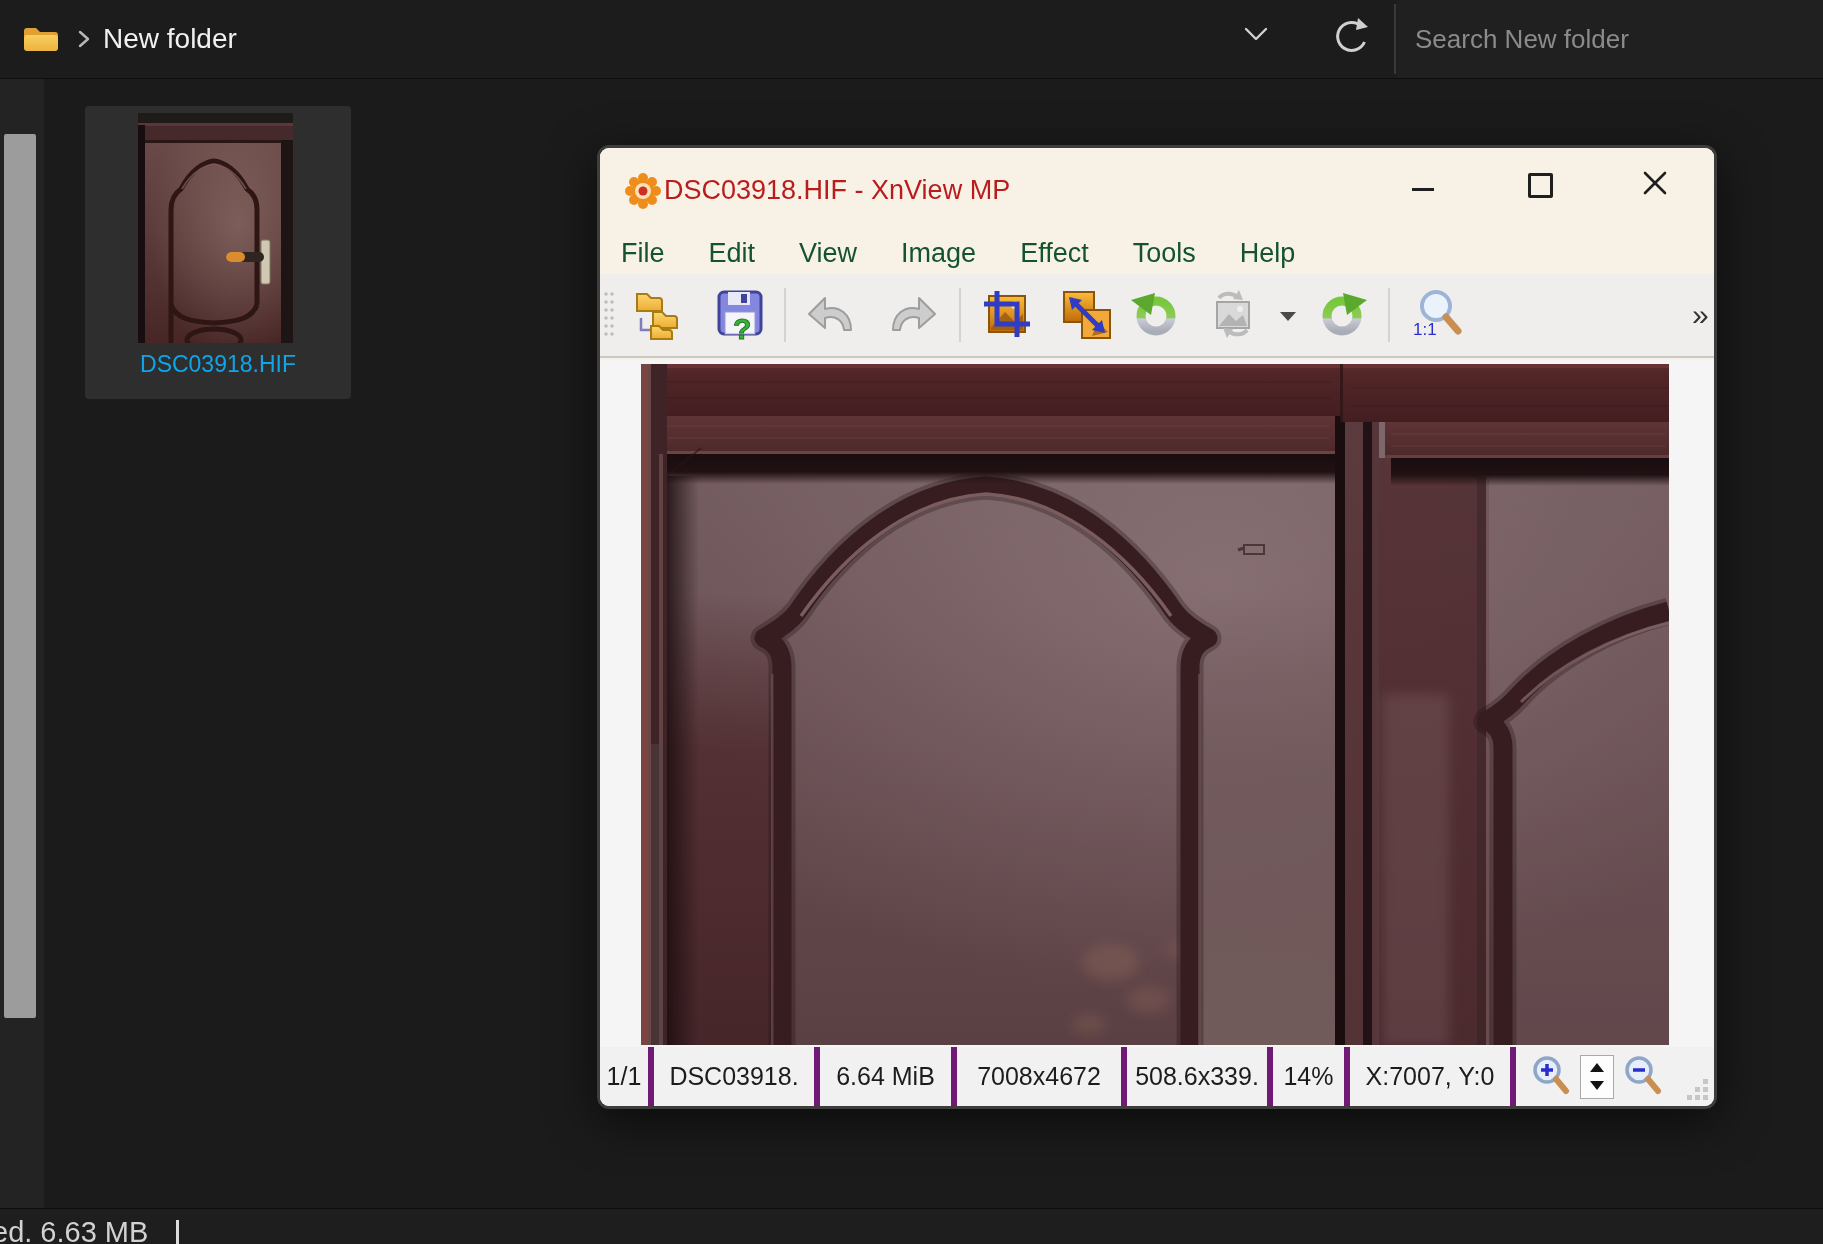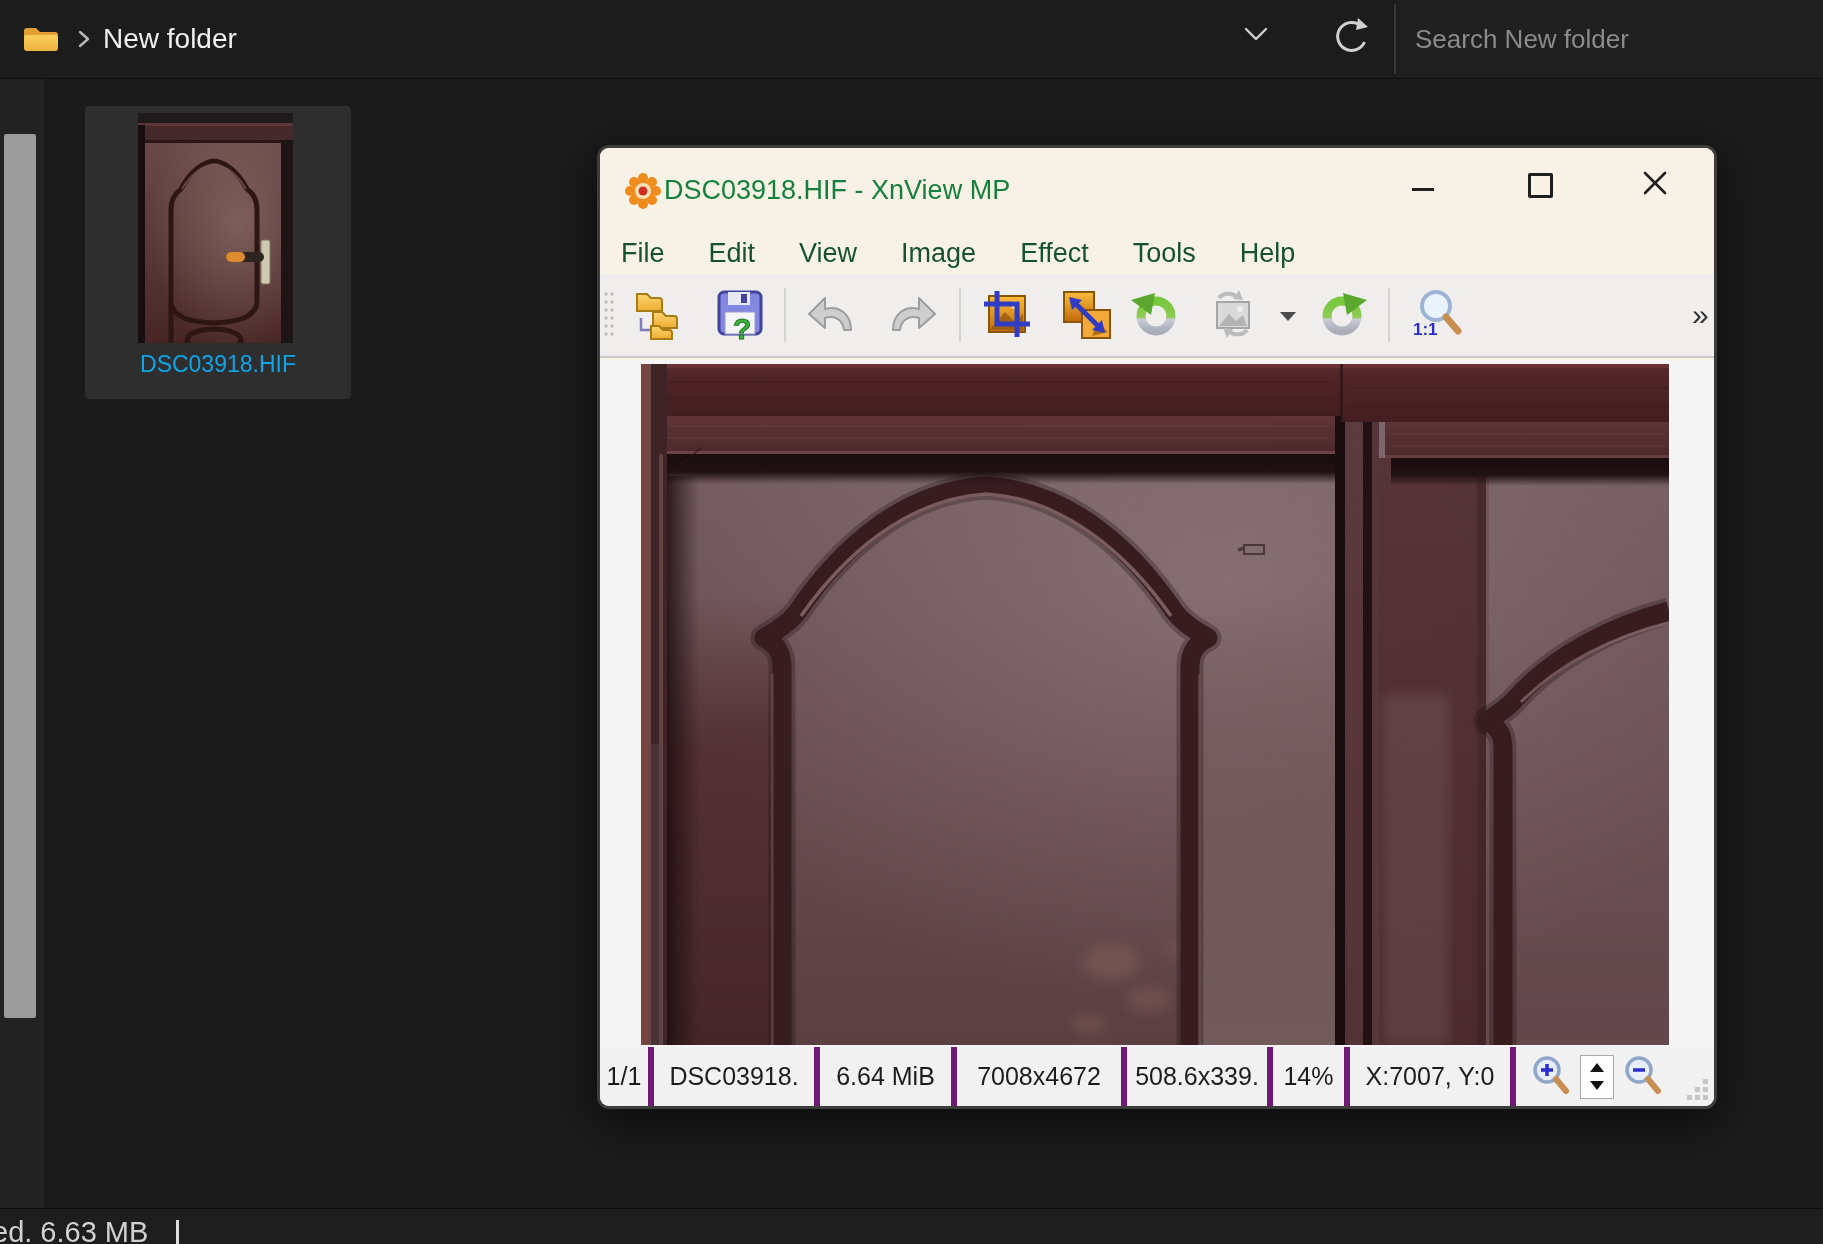--- a/index.html
+++ b/index.html
@@ -21,33 +21,33 @@
   .file-name{left:0;top:245px;width:266px;text-align:center;font-size:23px;color:#0ea5e9;}
   .exp-status{left:0;top:1208px;width:1823px;height:36px;background:#1e1e1e;border-top:1px solid #0d0d0d;}
   .exp-status-text{left:-8px;top:1216px;font-size:29px;color:#d2d2d2;white-space:nowrap;}
   .exp-cursor{left:176px;top:1220px;width:3px;height:28px;background:#dcdcdc;}
 
   
   .xn-window{left:597px;top:145px;width:1120px;height:964px;box-sizing:border-box;
              background:#f8f1e5;border:3px solid #3f3d3b;border-radius:12px;overflow:hidden;
              box-shadow:0 12px 48px rgba(0,0,0,.6);}
   .xn-titlebar{left:0;top:0;width:1114px;height:84px;background:#f8f1e5;}
-  .xn-title{left:64px;top:0;height:84px;line-height:84px;font-size:27px;color:#15803d;}
+  .xn-title{left:64px;top:0;height:84px;line-height:84px;font-size:27px;color:#b91c1c;}
   .btn-min{left:812px;top:40px;width:22px;height:3px;background:#1f1f1f;}
   .btn-min-hit{left:798px;top:16px;width:50px;height:50px;}
   .btn-max{left:928px;top:25px;width:19px;height:19px;border:3px solid #1f1f1f;border-radius:2px;}
   .btn-close{left:1042px;top:22px;width:26px;height:26px;}
   .xn-menubar{left:0;top:84px;width:1114px;height:42px;display:flex;align-items:center;gap:44px;
               padding-left:21px;box-sizing:border-box;background:#f8f1e5;}
   .menu-item{font-size:27px;color:#14532d;cursor:default;}
   .xn-toolbar{left:0;top:126px;width:1114px;height:84px;background:#efeeec;border-bottom:2px solid #c9c9c7;box-sizing:border-box;}
   .tb-icon{position:absolute;top:14px;width:52px;height:52px;}
   .tb-sep{position:absolute;top:14px;width:2px;height:54px;background:#d3d3d1;}
   .tb-overflow{position:absolute;left:1092px;top:24px;font-size:30px;color:#333;}
-  .z11-label{position:absolute;left:813px;top:46px;font-size:17px;font-weight:bold;color:#2a2ecc;}
+  .z11-label{position:absolute;left:813px;top:46px;font-size:17px;font-weight:normal;color:#2a2ecc;}
   .xn-viewer{left:0;top:212px;width:1114px;height:687px;background:#f5f5f5;}
   .photo{left:41px;top:4px;width:1028px;height:681px;}
   .xn-statusbar{left:0;top:899px;width:1114px;height:59px;background:#f1f1f1;display:flex;align-items:stretch;}
   .st-cell{border-right:6px solid #701a75;display:flex;align-items:center;justify-content:center;
            font-size:25px;color:#1c1c1c;white-space:nowrap;box-sizing:border-box;}
   .st-icons{display:flex;align-items:center;padding-left:14px;gap:8px;position:relative;flex:1;}
   .spinner{width:34px;height:44px;background:#fdfdfd;border:1px solid #a9a9a9;box-sizing:border-box;
            display:flex;flex-direction:column;align-items:center;justify-content:center;gap:9px;}
   .tri-up{width:0;height:0;border-left:7px solid transparent;border-right:7px solid transparent;border-bottom:9px solid #111;}
   .tri-dn{width:0;height:0;border-left:7px solid transparent;border-right:7px solid transparent;border-top:9px solid #111;}

